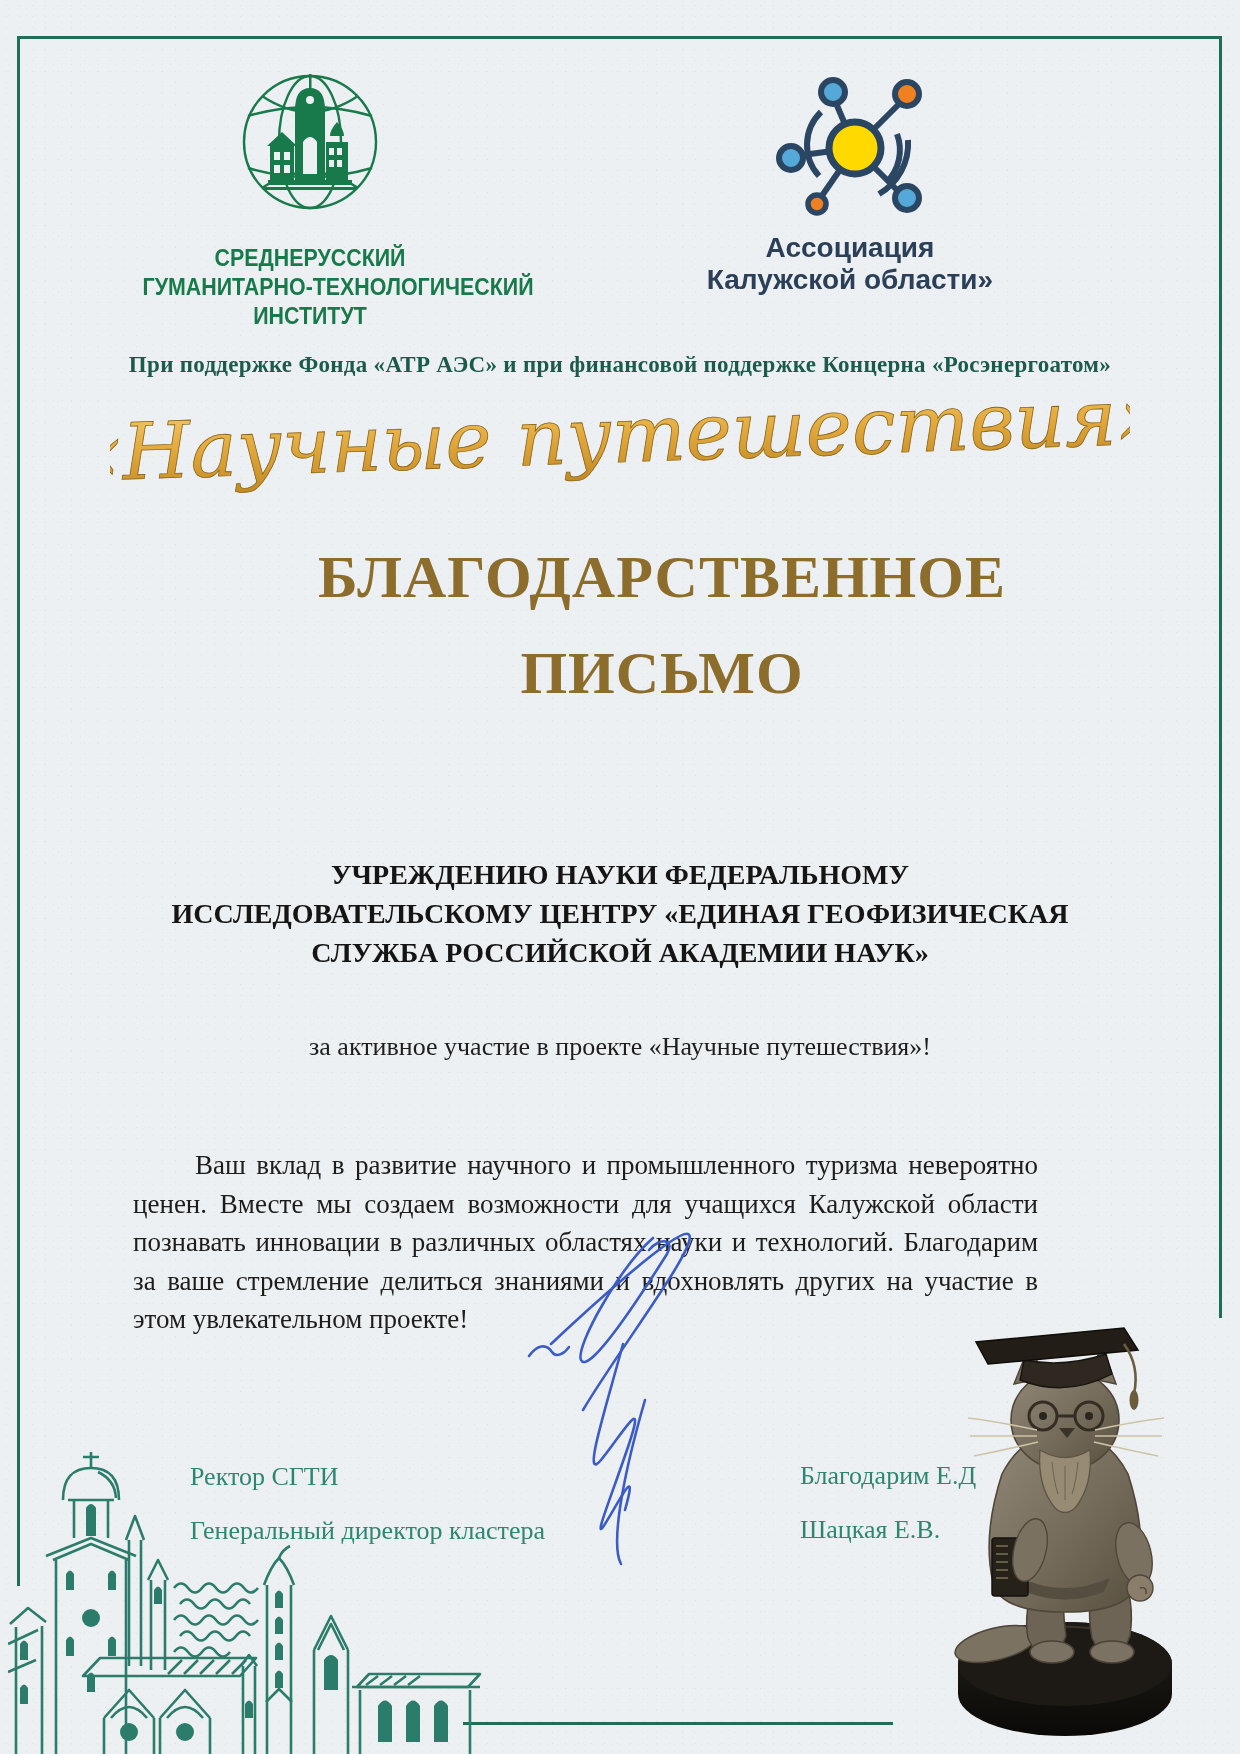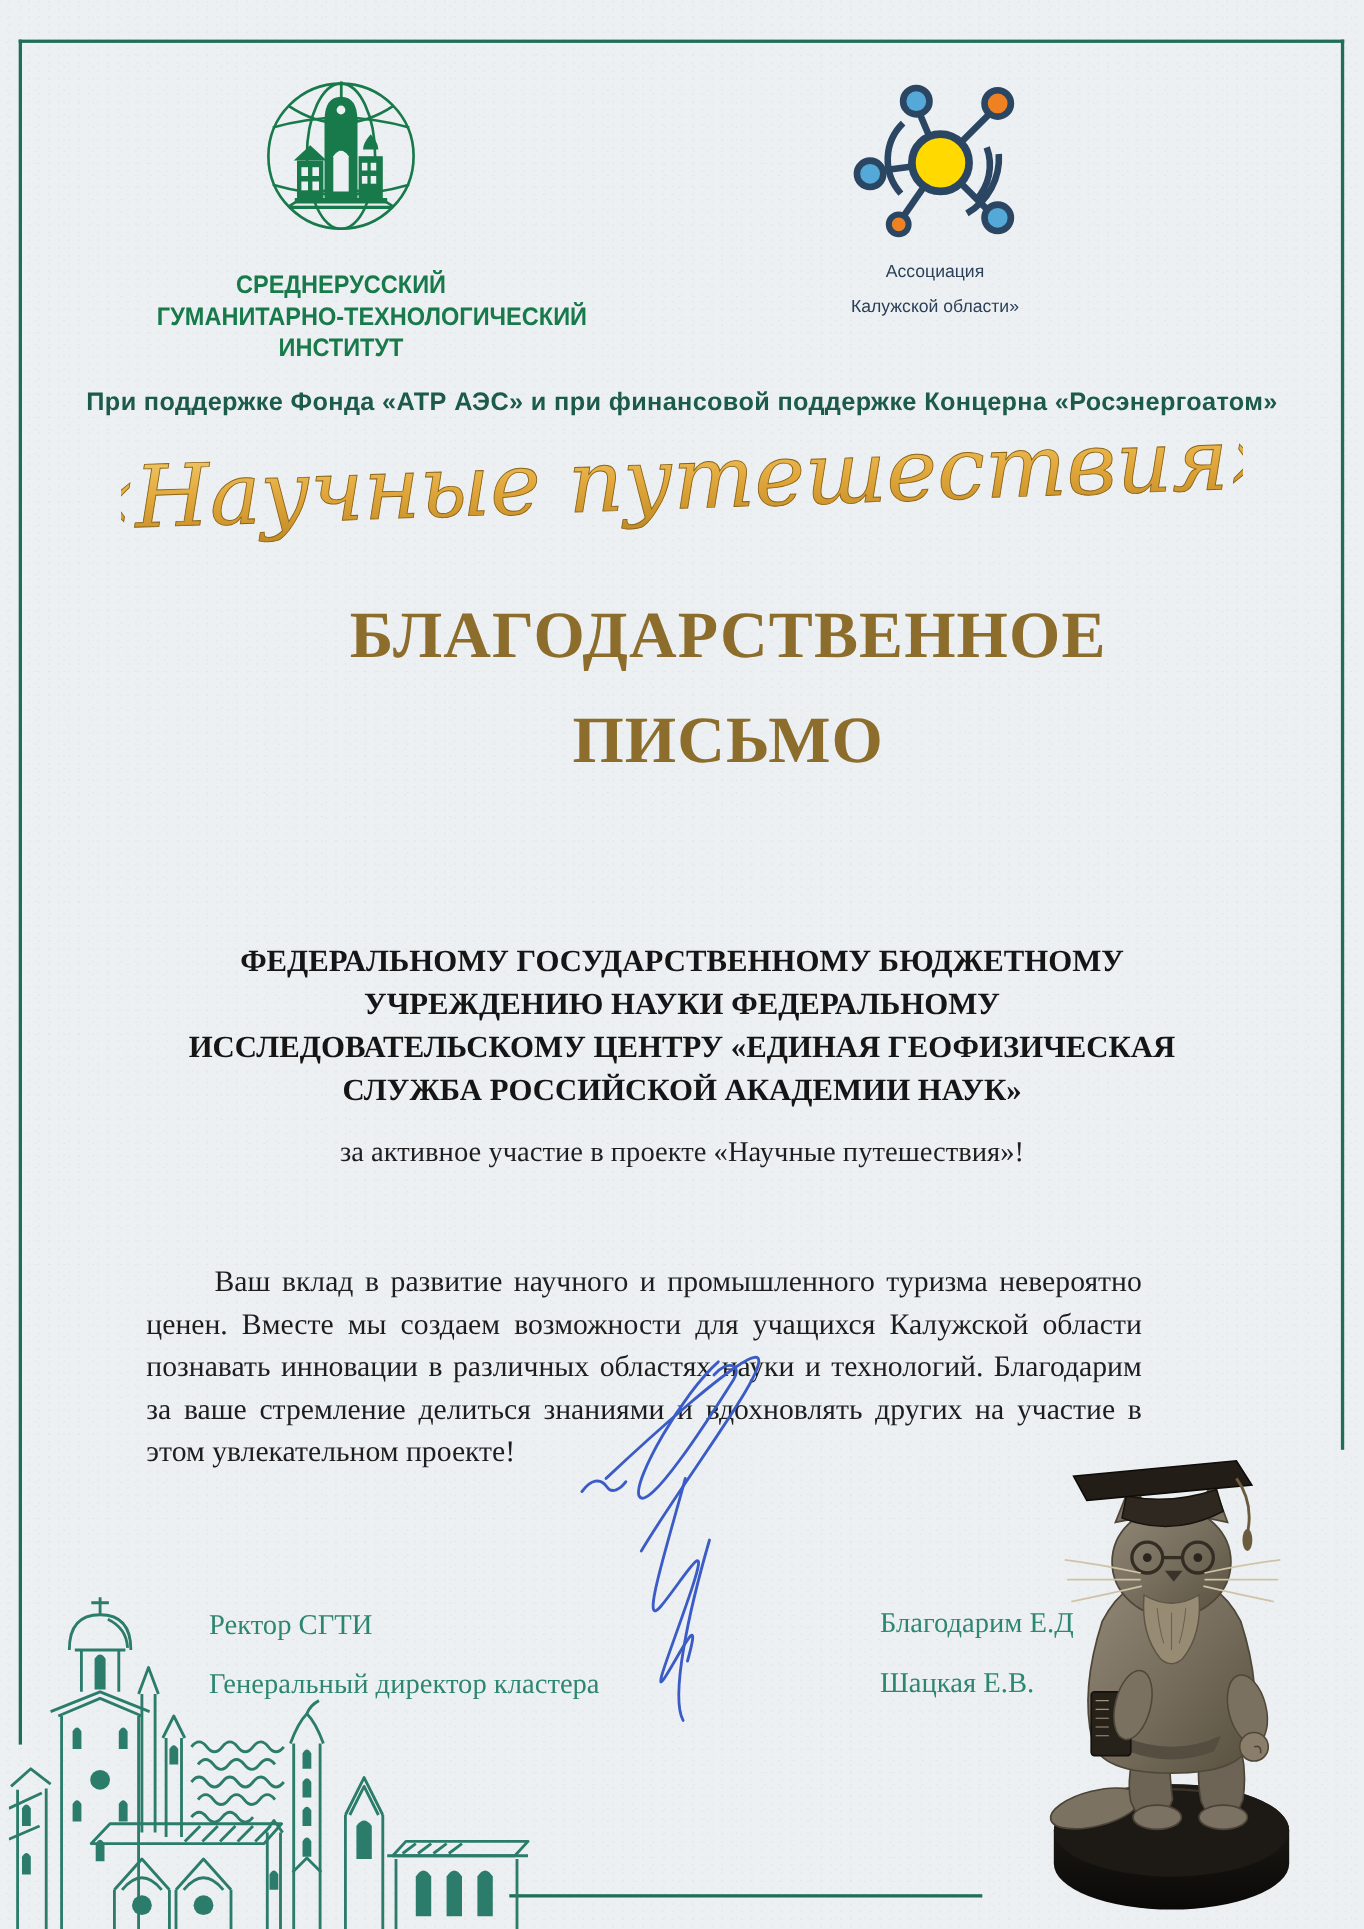--- a/index.html
+++ b/index.html
@@ -24,27 +24,27 @@
   .org-institute{left:130px;top:70px;width:360px;}
   .org-association{left:620px;top:70px;width:460px;}
   .org .logo{display:block;margin:0 auto;}
   .inst-line{
     font-family:"Liberation Sans", sans-serif;font-weight:bold;
     font-size:23px;line-height:29px;color:#187a4b;
     transform:scaleX(0.93);transform-origin:center;
     white-space:nowrap;
   }
   .assoc-line{
-    font-family:"Liberation Sans", sans-serif;font-weight:400;
-    font-size:16px;line-height:32px;color:#2b4058;
+    font-family:"Liberation Sans", sans-serif;font-weight:700;
+    font-size:28px;line-height:32px;color:#2b4058;
     white-space:nowrap;
   }
   .support-line{
     position:absolute;left:0;top:352px;width:1240px;text-align:center;
-    font-family:Liberation Sans, sans-serif;font-weight:600;
+    font-family:Liberation Serif, serif;font-weight:600;
     font-size:23px;color:#1c5a4c;letter-spacing:0.3px;
   }
 
   
   .script-svg{position:absolute;left:110px;top:362px;}
   .main-title{
     position:absolute;left:0;top:529px;width:1240px;text-align:center;
     font-family:"Liberation Serif", serif;font-weight:bold;
     color:#8c6d2c;font-size:60px;line-height:96px;letter-spacing:1px;padding-left:42px;
   }
@@ -173,21 +173,20 @@
     </defs>
     <text x="510" y="100" text-anchor="middle" font-family="DejaVu Serif, serif" font-style="italic" font-size="78" fill="url(#goldG)" stroke="#8a6417" stroke-width="0.8" transform="rotate(-2 510 90)">«Научные путешествия»</text>
   </svg>
 
   <div class="main-title">
     <div>БЛАГОДАРСТВЕННОЕ</div>
     <div>ПИСЬМО</div>
   </div>
 
   <div class="recipient">
-    <div>ФЕДЕРАЛЬНОМУ ГОСУДАРСТВЕННОМУ БЮДЖЕТНОМУ</div>
     <div>УЧРЕЖДЕНИЮ НАУКИ ФЕДЕРАЛЬНОМУ</div>
     <div>ИССЛЕДОВАТЕЛЬСКОМУ ЦЕНТРУ «ЕДИНАЯ ГЕОФИЗИЧЕСКАЯ</div>
     <div>СЛУЖБА РОССИЙСКОЙ АКАДЕМИИ НАУК»</div>
   </div>
 
   <div class="reason">за активное участие в проекте «Научные путешествия»!</div>
 
   <div class="body-par">Ваш вклад в развитие научного и промышленного туризма невероятно ценен. Вместе мы создаем возможности для учащихся Калужской области познавать инновации в различных областях науки и технологий. Благодарим за ваше стремление делиться знаниями и вдохновлять других на участие в этом увлекательном проекте!</div>
 
   <div class="sig-title sig-t1">Ректор СГТИ</div>

